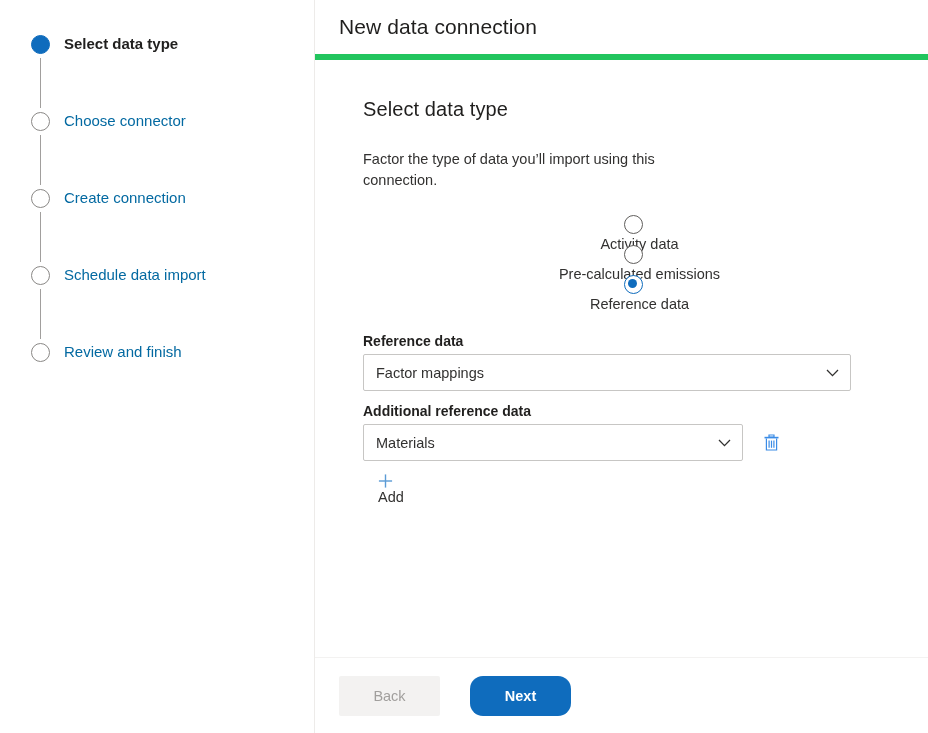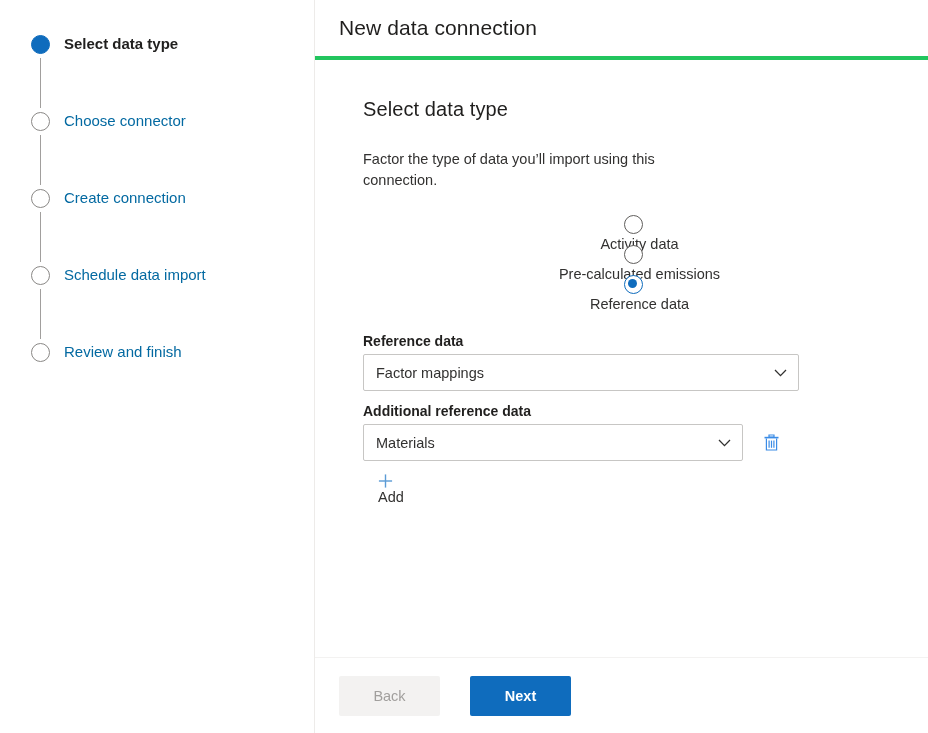--- a/index.html
+++ b/index.html
@@ -94,21 +94,21 @@
     flex-direction: column;
     background: #ffffff;
   }
   .panel-header {
     height: 60px;
     flex: 0 0 60px;
     box-sizing: border-box;
     display: flex;
     align-items: center;
     padding-left: 24px;
-    border-bottom: 4px solid #22c55e;
+    border-bottom: 6px solid #22c55e;
     text-align: right;
   }
   .panel-title {
     font-size: 21px;
     font-weight: 400;
     color: #201f1e;
     letter-spacing: 0.1px;
   }
   .panel-body {
     flex: 1 1 auto;
@@ -193,21 +193,21 @@
     border: 1px solid #c7c6c4;
     border-radius: 2px;
     background: #ffffff;
     display: flex;
     align-items: center;
     justify-content: space-between;
     padding: 0 11px 0 12px;
     cursor: pointer;
   }
   .dropdown.primary {
-    width: 436px;
+    width: 488px;
   }
   .dropdown.secondary {
     width: 380px;
   }
   .dropdown-value {
     font-size: 14.5px;
     color: #323130;
     white-space: nowrap;
     overflow: hidden;
     text-overflow: ellipsis;
@@ -272,20 +272,21 @@
   .btn-back {
     background: #f3f2f1;
     color: #a19f9d;
     font-weight: 400;
     cursor: default;
   }
   .btn-next {
     background: #0f6cbd;
     color: #ffffff;
     font-weight: 700;
+    border-radius: 13px;
   }
 </style>
 </head>
 <body>
 
 <div class="wizard">
 
   <nav class="stepper">
 
     <div class="step active">

